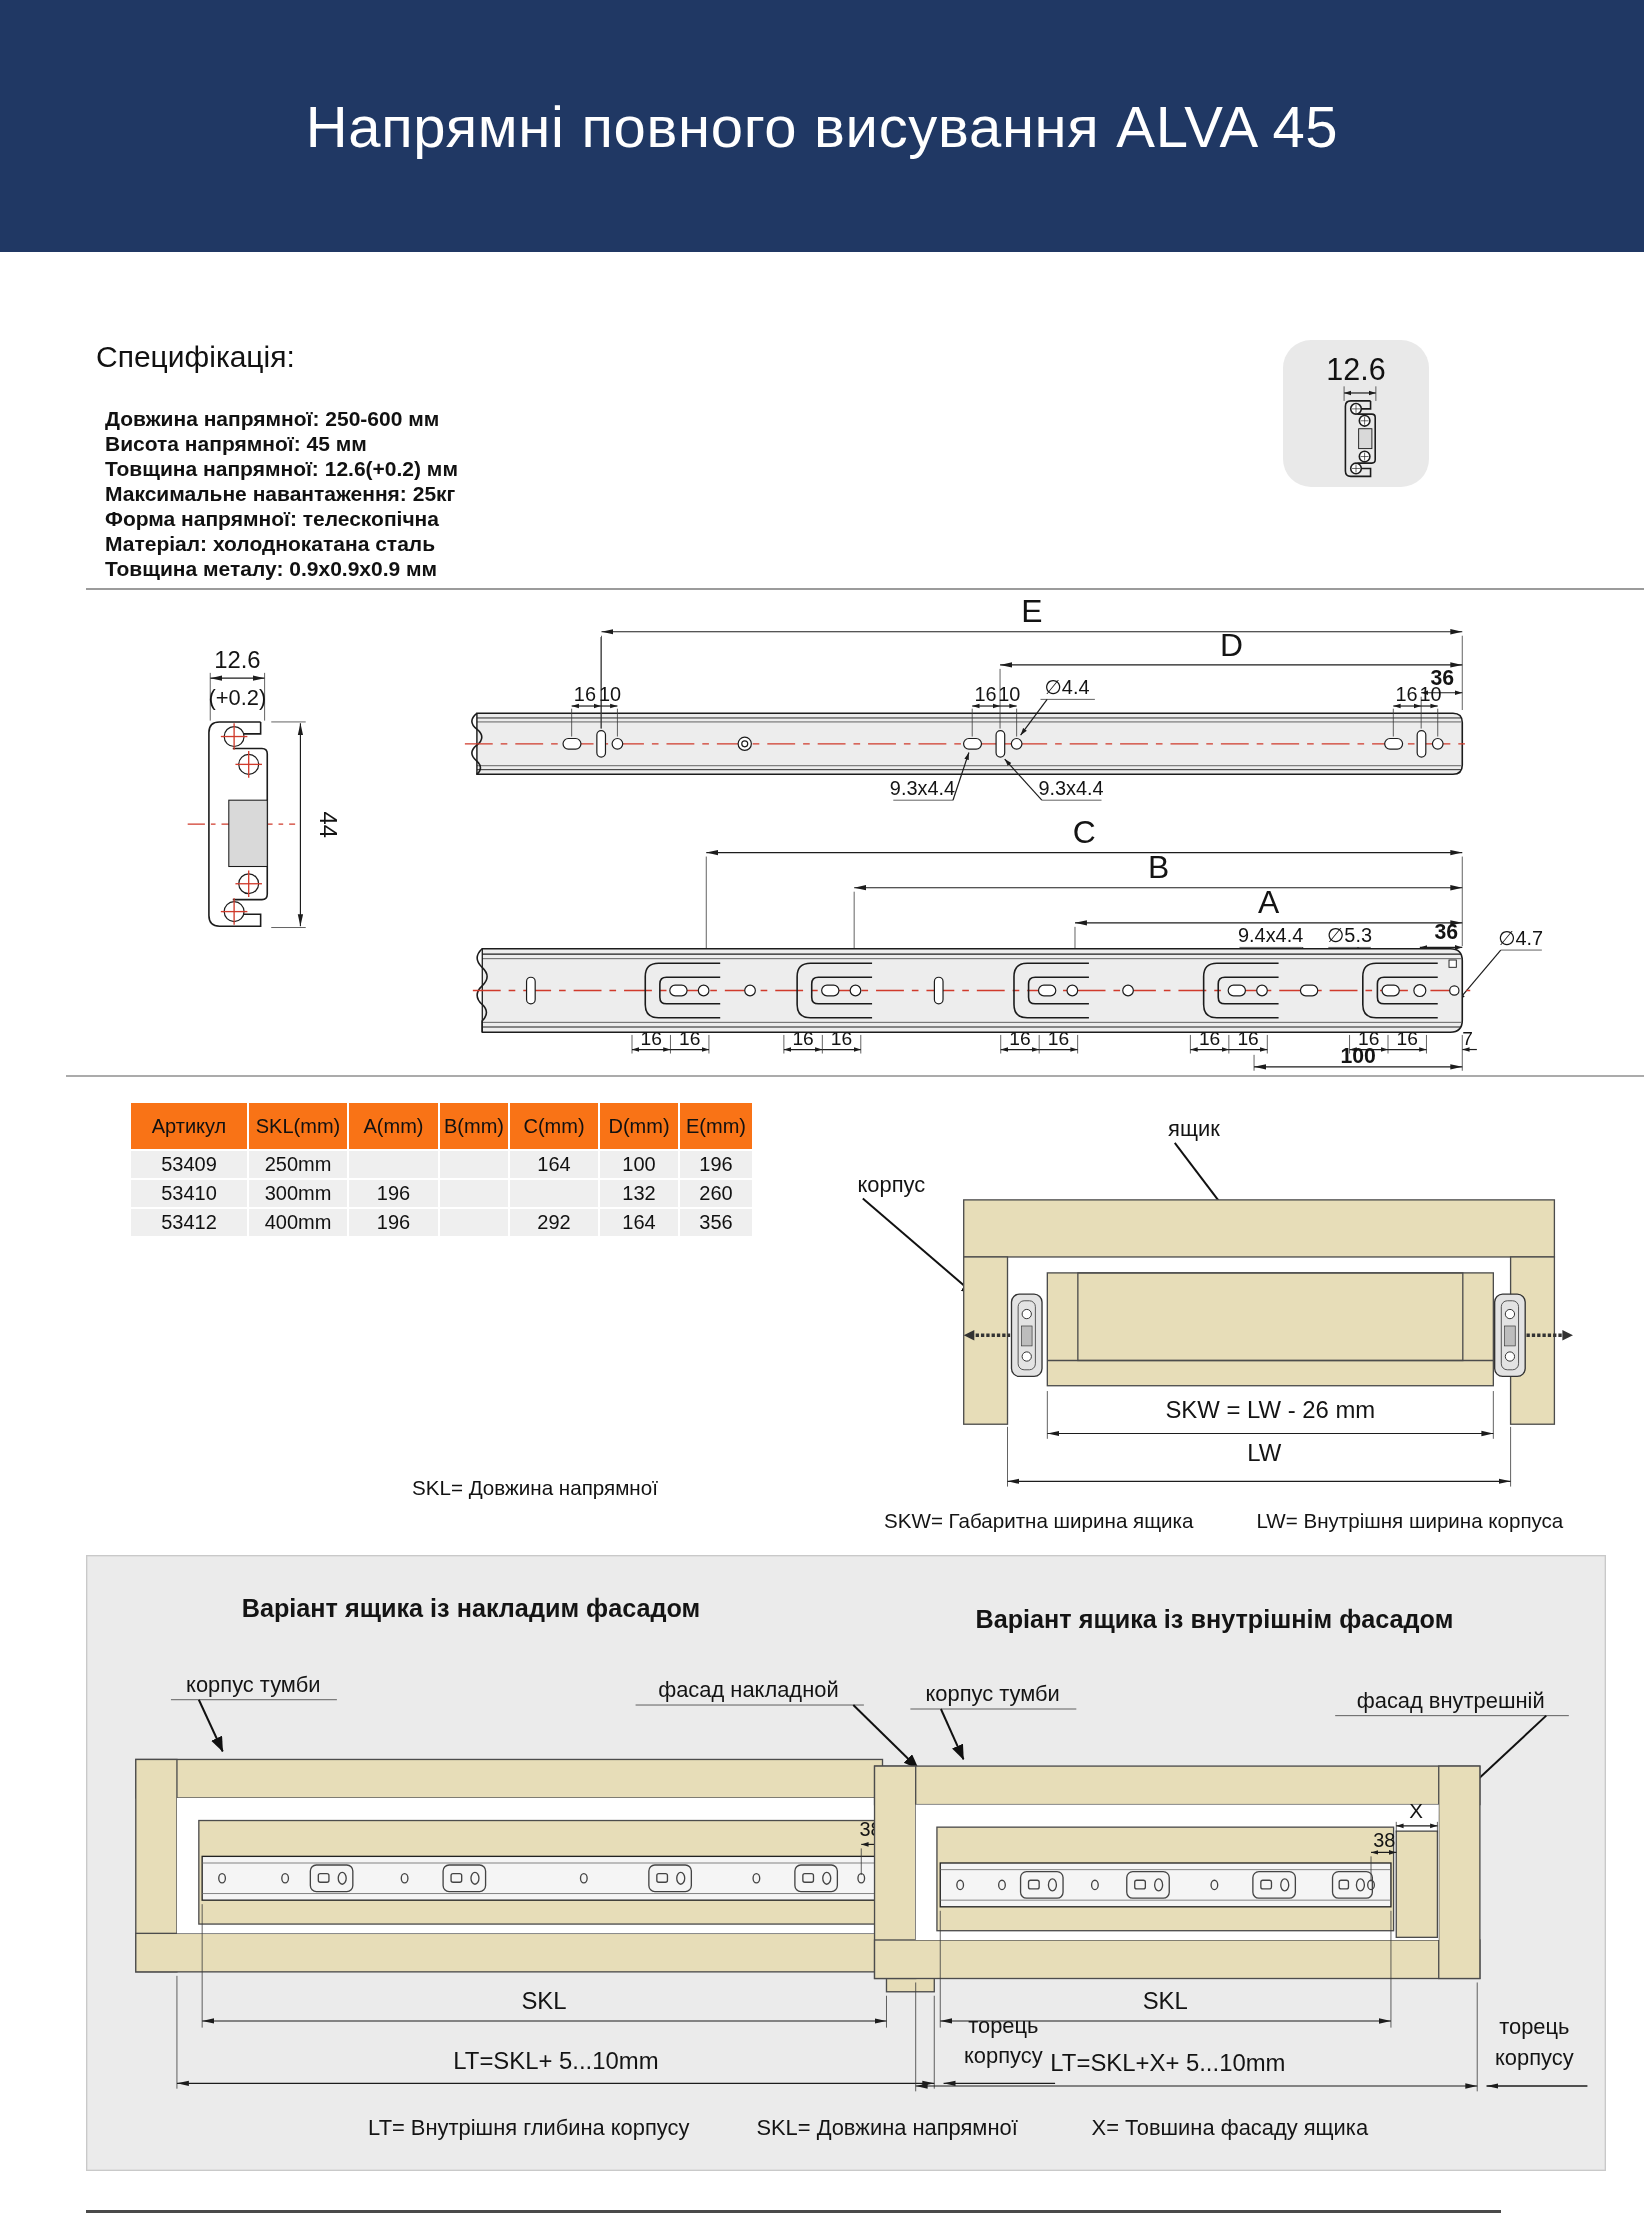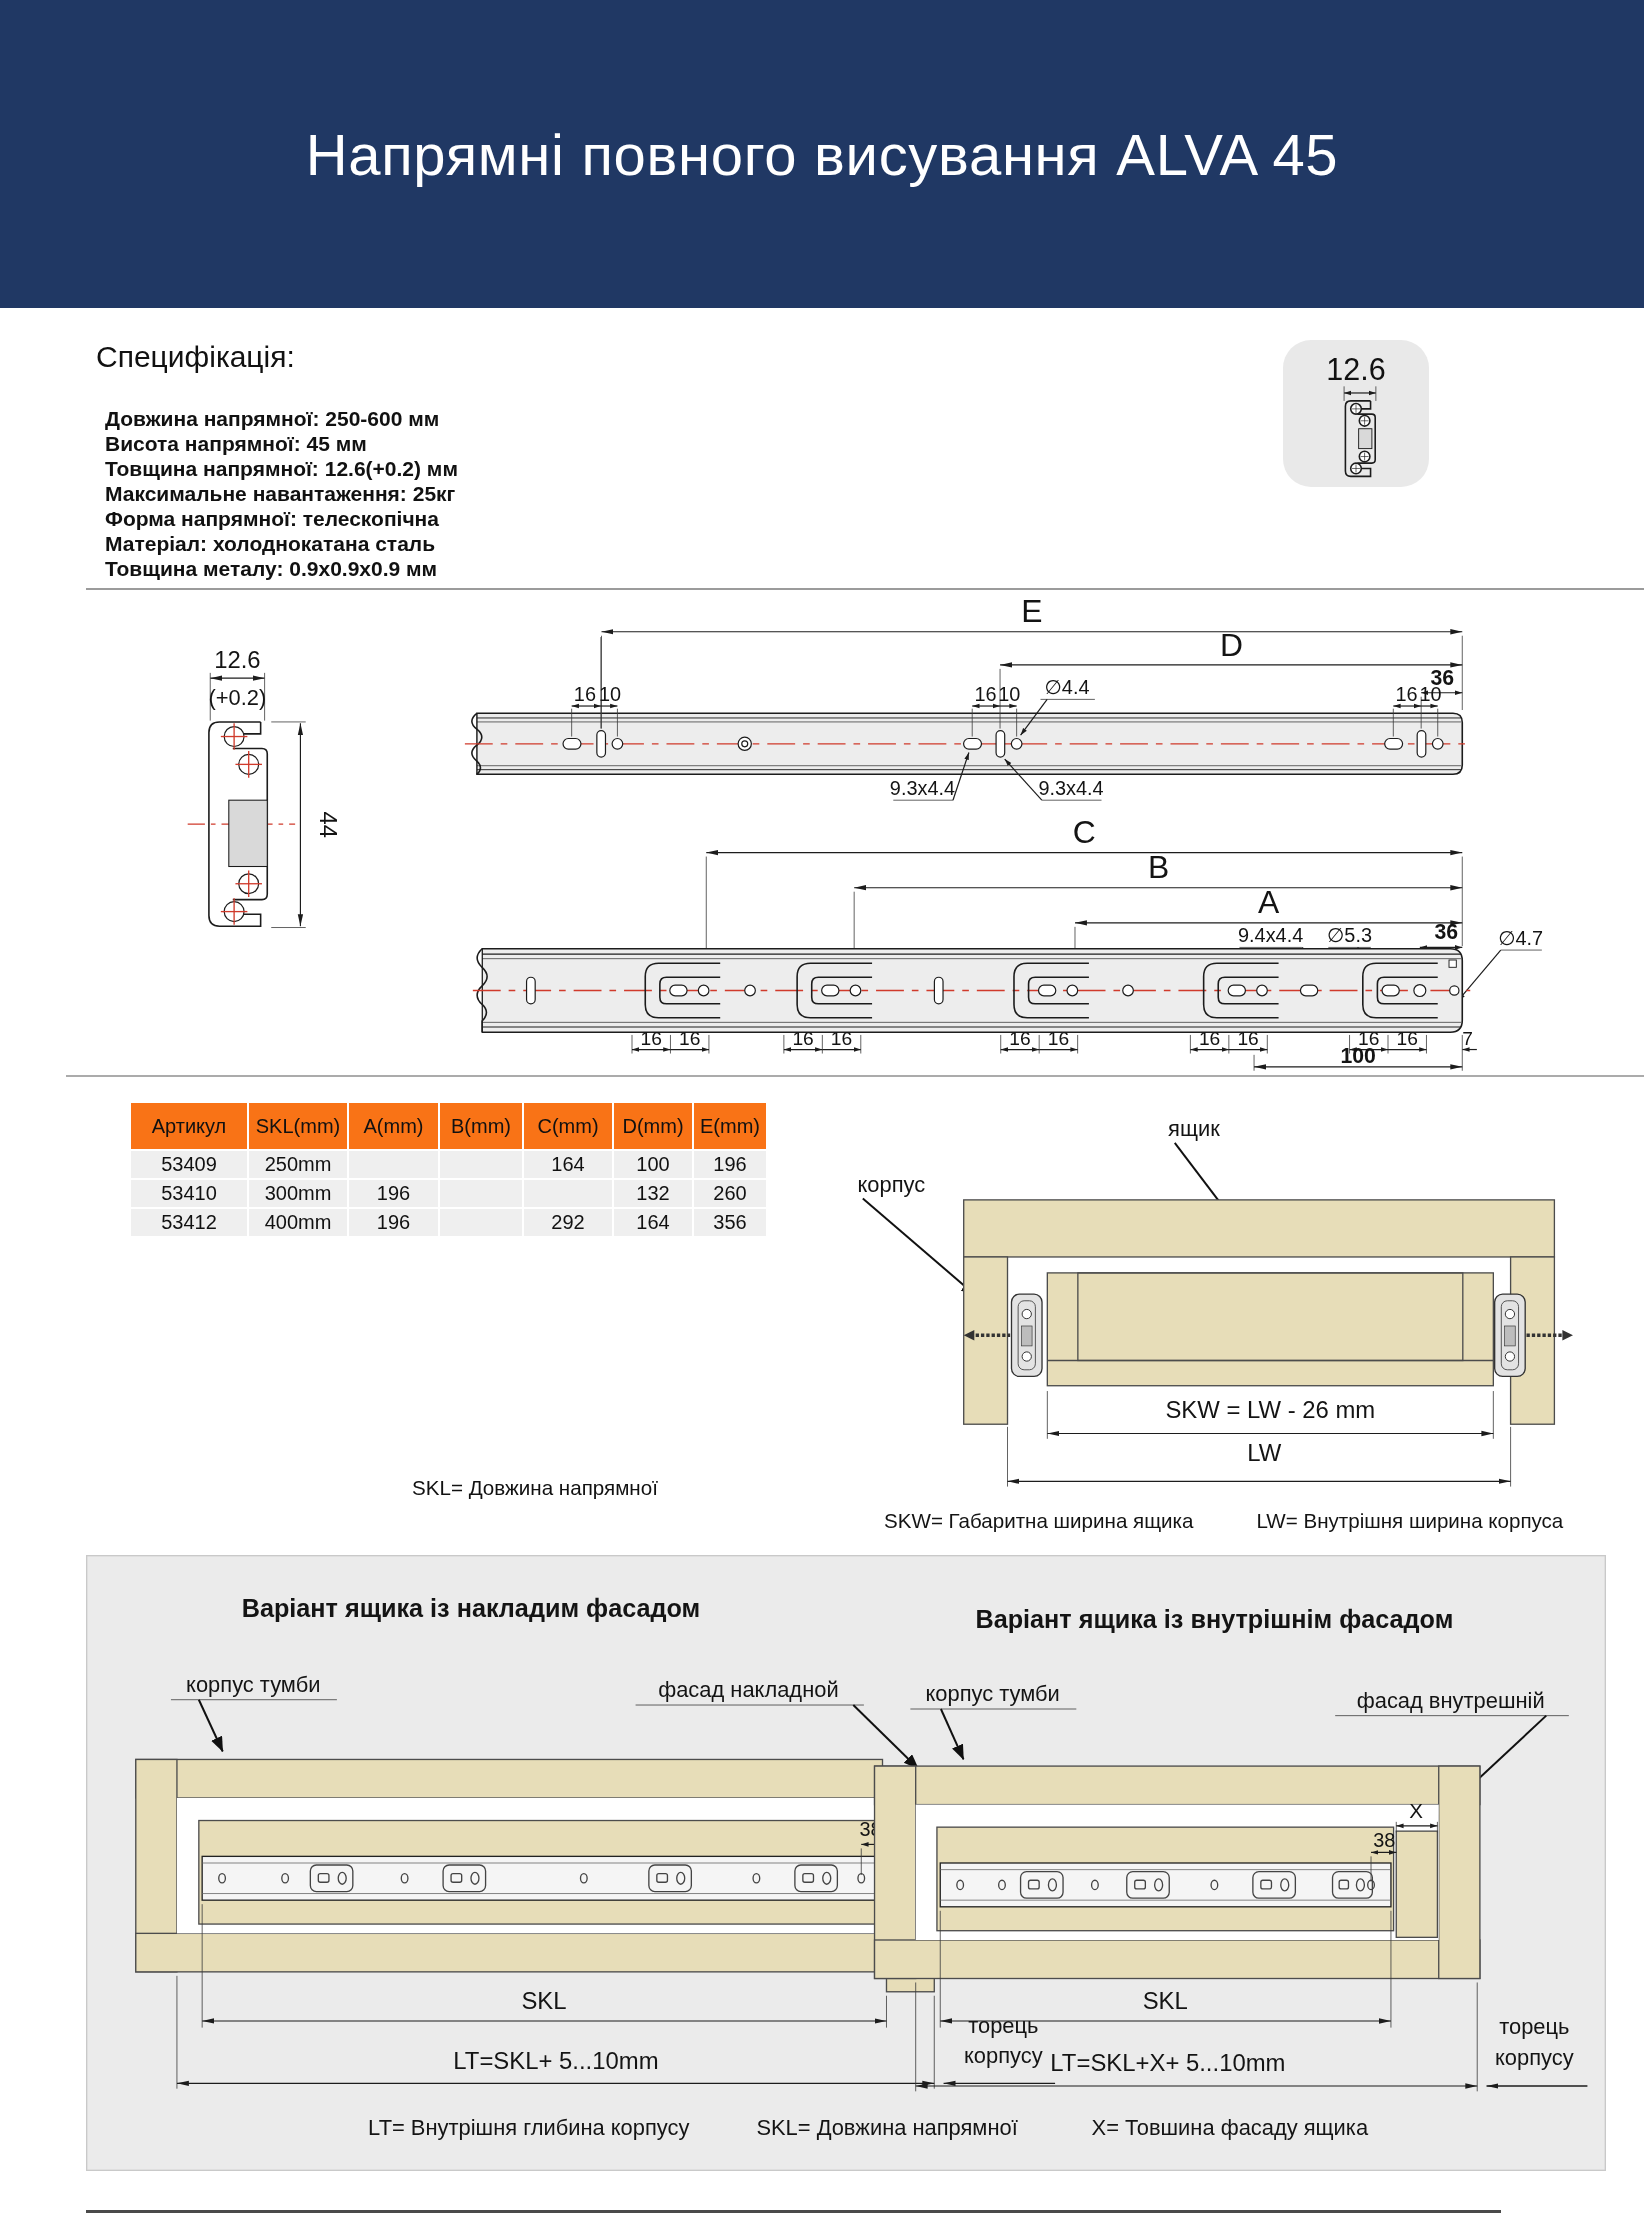--- a/index.html
+++ b/index.html
@@ -1,32 +1,32 @@
 <!DOCTYPE html>
 <html style="font-size:10.6px"><head>
 <meta charset="utf-8">
 <style>
   html,body{margin:0;padding:0;background:#fff;}
   .page{position:relative;width:1644px;height:2216px;background:#fff;
         font-family:"Liberation Sans",sans-serif;overflow:hidden;color:#111;}
-  .hdr{position:absolute;left:0;top:0;width:1644px;height:308px;background:#203864;
+  .hdr{position:absolute;left:0;top:0;width:1644px;height:252px;background:#203864;
        display:flex;align-items:center;justify-content:center;}
   .hdr h1{margin:0;color:#fff;font-size:58px;font-weight:400;letter-spacing:0.7px;}
   .spec-h{position:absolute;left:96px;top:340px;font-size:30px;font-weight:normal;}
   .spec{position:absolute;left:105px;top:406px;font-size:21px;font-weight:bold;line-height:25px;}
   .badge{position:absolute;left:1283px;top:340px;width:146px;height:147px;background:#e9e9e9;
          border-radius:28px;}
   .badge .bv{position:absolute;left:0;top:12px;width:146px;text-align:center;
              font-size:30.5px;color:#111;}
   .rule{position:absolute;background:#9b9b9b;}
   .tblwrap{position:absolute;left:129px;top:1101px;}
   table{border-collapse:separate;border-spacing:2px;background:#fff;table-layout:fixed;}
   th{background:#f97316;font-weight:400;font-size:20px;height:46px;padding:0;}
   td{background:#efefef;font-size:20px;height:27px;text-align:center;padding:0;}
-  .c0{width:116px}.c1{width:98px}.c2{width:89px}.c3{width:82px}
+  .c0{width:116px}.c1{width:98px}.c2{width:89px}.c3{width:68px}
   .c4{width:88px}.c5{width:78px}.c6{width:72px}
   .note{position:absolute;left:412px;top:1476px;font-size:20.6px;}
   .botline{position:absolute;left:86px;top:2210px;width:1415px;height:2.7px;background:#4a4a4a;}
   svg{position:absolute;}
   svg text{font-family:"Liberation Sans",sans-serif;fill:#141414;}
   .dl{stroke:#1c1c1c;stroke-width:1.8;fill:none;}
   .xl{stroke:#3a3a3a;stroke-width:1.2;fill:none;}
   .shape{stroke:#1c1c1c;stroke-width:2.4;fill:none;}
   .hole{fill:#fff;stroke:#1c1c1c;stroke-width:1.8;}
   .red{stroke:#d03a2b;stroke-width:2;fill:none;}

